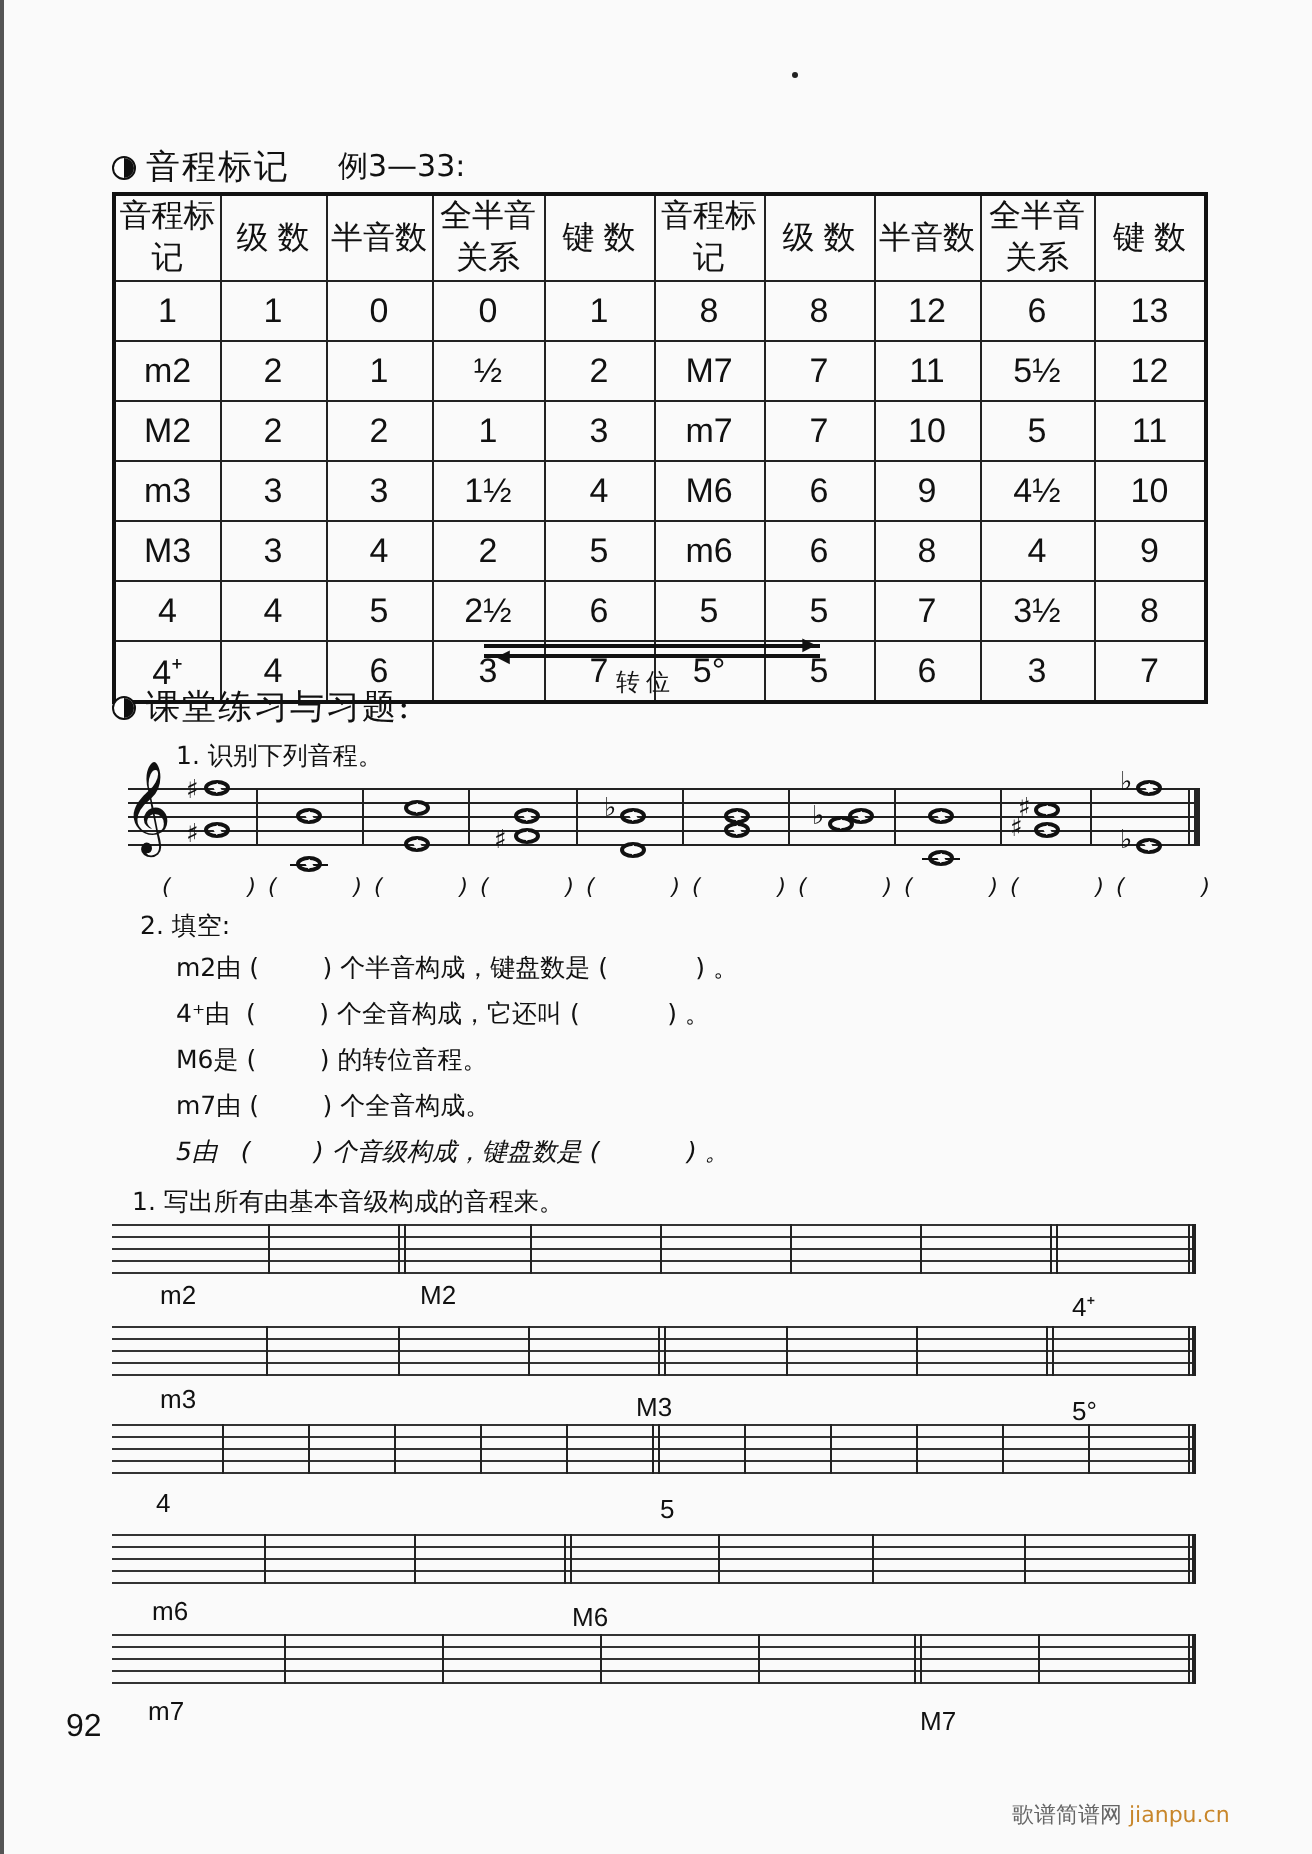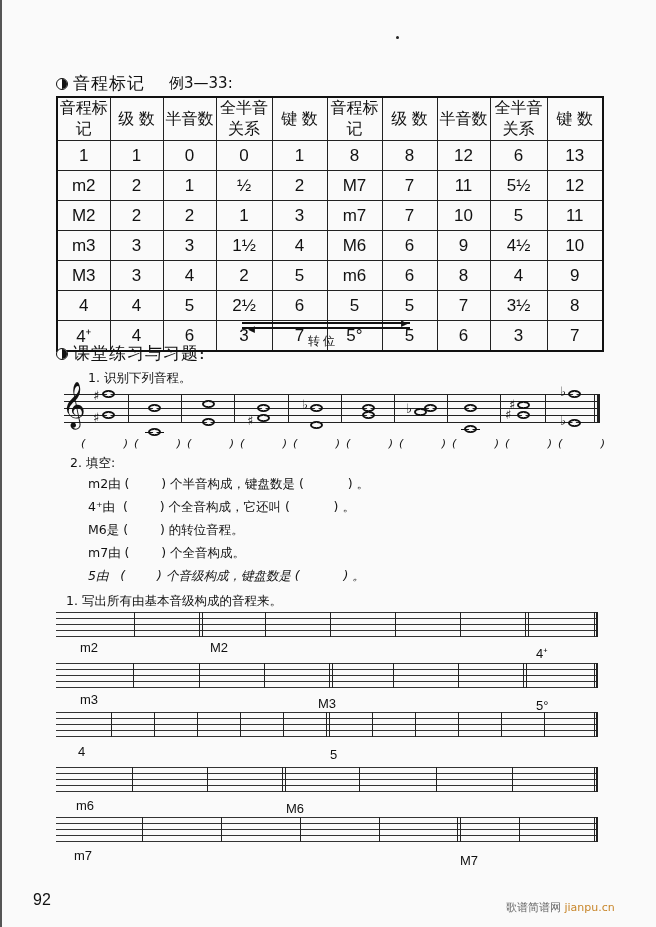--- a/index.html
+++ b/index.html
@@ -45,21 +45,21 @@
 
   .fill-line { position:absolute; left:88px; font-size:12.5px; white-space:pre; }
 
   .blank-staff { position:absolute; height:24px; }
   .blank-staff .line { position:absolute; left:0; right:0; height:1px; background:#333; }
   .blank-staff .bar { position:absolute; top:0; height:25px; width:1px; background:#222; }
   .blank-staff .dbar { position:absolute; top:0; height:25px; width:4px; border-left:1px solid #222; border-right:1px solid #222; box-sizing:border-box; }
   .blank-staff .endbar { position:absolute; right:0; top:0; height:25px; width:4px; border-left:1px solid #222; border-right:2px solid #222; box-sizing:border-box; }
   .int-label { position:absolute; font-family:"Liberation Sans", sans-serif; font-size:13px; }
 
-  .page-number { position:absolute; left:33px; top:891px; font-family:"Liberation Sans", sans-serif; font-size:16px; }
+  .page-number { position:absolute; left:33px; top:855px; font-family:"Liberation Sans", sans-serif; font-size:16px; }
   .watermark { position:absolute; left:506px; top:900px; font-size:11px; color:#666; }
   .watermark .wm-url { color:#c8862a; }
 </style>
 </head>
 <body>
 
 <div class="left-edge"></div>
 <div class="top-mark"></div>
 
 <div class="section-head" style="left:56px; top:72px;">

